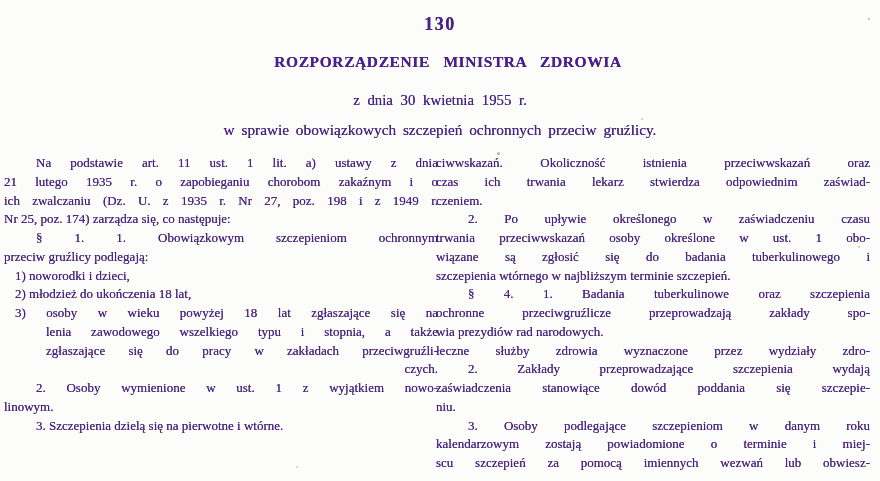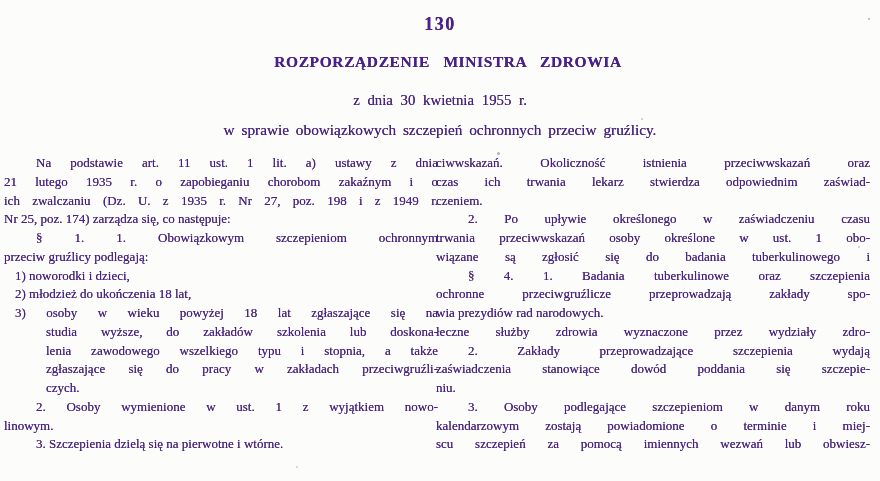--- a/index.html
+++ b/index.html
@@ -75,21 +75,21 @@
     white-space: nowrap;
   }
   .line.j {
     white-space: normal;
     text-align: justify;
     text-align-last: justify;
   }
   
   .ind-p { text-indent: 32px; }   
   .ind-l { padding-left: 11px; }  
-  .ind-c { padding-left: 42px; }  
+  .ind-c { padding-left: 42px; text-align: right; }  
   .ind-n { }                      
 
   
   .speck {
     position: absolute;
     background: #777469;
     border-radius: 50%;
     width: 2px; height: 2px;
     opacity: 0.55;
   }
@@ -116,37 +116,37 @@
 
   <div class="line ind-p j">Na podstawie art. 11 ust. 1 lit. a) ustawy z dnia</div>
       <div class="line ind-n j">21 lutego 1935 r. o zapobieganiu chorobom zakaźnym i o</div>
       <div class="line ind-n j">ich zwalczaniu (Dz. U. z 1935 r. Nr 27, poz. 198 i z 1949 r.</div>
       <div class="line ind-n">Nr 25, poz. 174) zarządza się, co następuje:</div>
       <div class="line ind-p j">§ 1. 1. Obowiązkowym szczepieniom ochronnym</div>
       <div class="line ind-n">przeciw gruźlicy podlegają:</div>
       <div class="line ind-l">1) noworodki i dzieci,</div>
       <div class="line ind-l">2) młodzież do ukończenia 18 lat,</div>
       <div class="line ind-l j">3) osoby w wieku powyżej 18 lat zgłaszające się na</div>
-      <div class="line ind-c j">studia wyższe, do zakładów szkolenia lub doskona-</div>
       <div class="line ind-c j">lenia zawodowego wszelkiego typu i stopnia, a także</div>
       <div class="line ind-c j">zgłaszające się do pracy w zakładach przeciwgruźli-</div>
       <div class="line ind-c">czych.</div>
       <div class="line ind-p j">2. Osoby wymienione w ust. 1 z wyjątkiem nowo-</div>
       <div class="line ind-n">linowym.</div>
       <div class="line ind-p">3. Szczepienia dzielą się na pierwotne i wtórne.</div>
     </div>
 
   <div class="col colR">
 
   <div class="line ind-n j">ciwwskazań. Okoliczność istnienia przeciwwskazań oraz</div>
       <div class="line ind-n j">czas ich trwania lekarz stwierdza odpowiednim zaświad-</div>
       <div class="line ind-n">czeniem.</div>
       <div class="line ind-p j">2. Po upływie określonego w zaświadczeniu czasu</div>
       <div class="line ind-n j">trwania przeciwwskazań osoby określone w ust. 1 obo-</div>
       <div class="line ind-n j">wiązane są zgłosić się do badania tuberkulinowego i</div>
+      <div class="line ind-n">szczepienia wtórnego w najbliższym terminie szczepień.</div>
       <div class="line ind-p j">§ 4. 1. Badania tuberkulinowe oraz szczepienia</div>
       <div class="line ind-n j">ochronne przeciwgruźlicze przeprowadzają zakłady spo-</div>
       <div class="line ind-n">wia prezydiów rad narodowych.</div>
       <div class="line ind-n j">łeczne służby zdrowia wyznaczone przez wydziały zdro-</div>
       <div class="line ind-p j">2. Zakłady przeprowadzające szczepienia wydają</div>
       <div class="line ind-n j">zaświadczenia stanowiące dowód poddania się szczepie-</div>
       <div class="line ind-n">niu.</div>
       <div class="line ind-p j">3. Osoby podlegające szczepieniom w danym roku</div>
       <div class="line ind-n j">kalendarzowym zostają powiadomione o terminie i miej-</div>
       <div class="line ind-n j">scu szczepień za pomocą imiennych wezwań lub obwiesz-</div>

